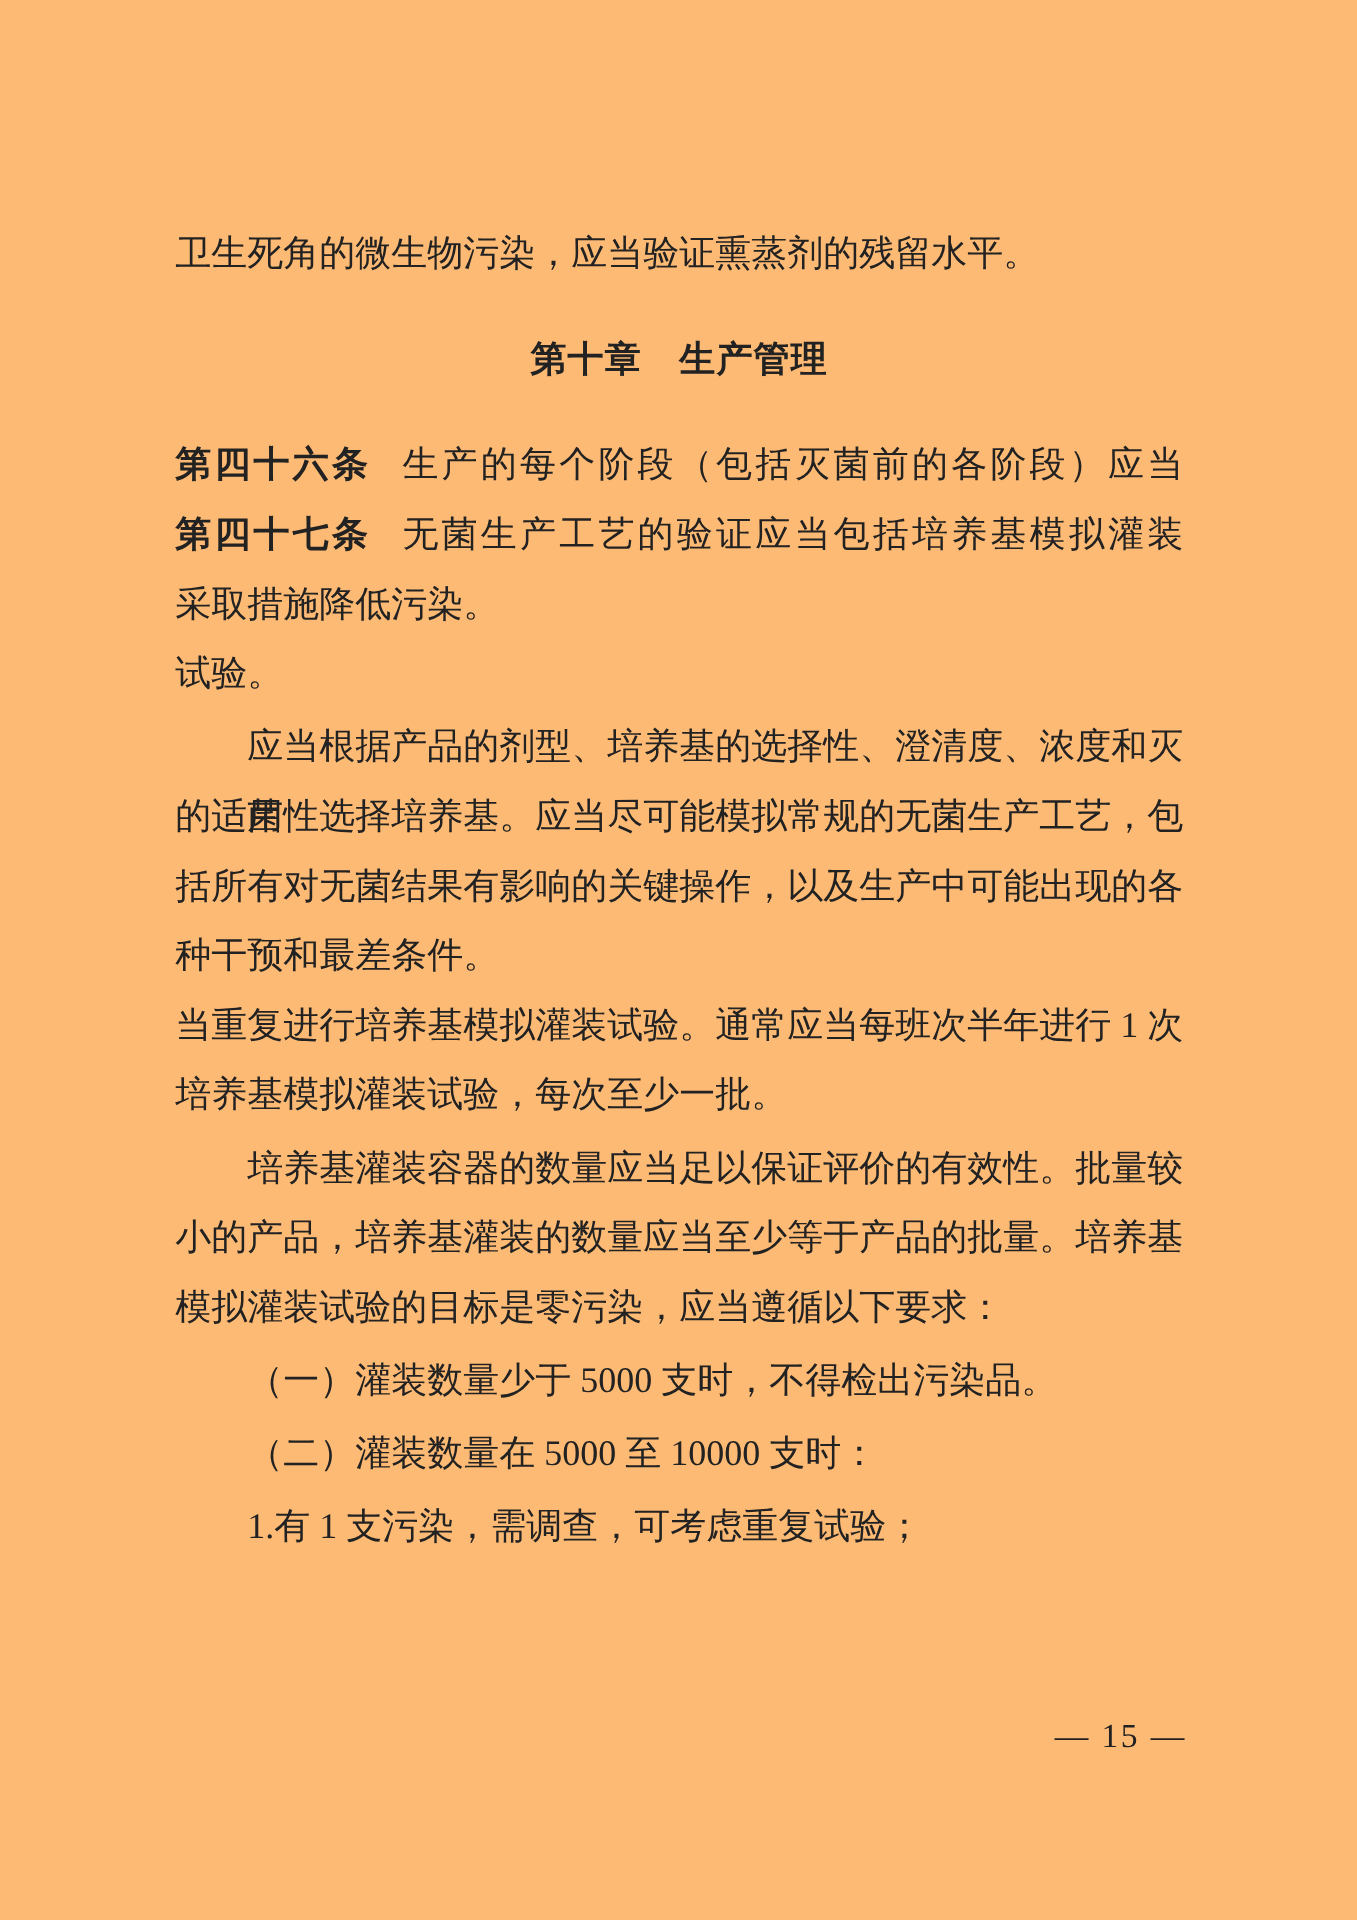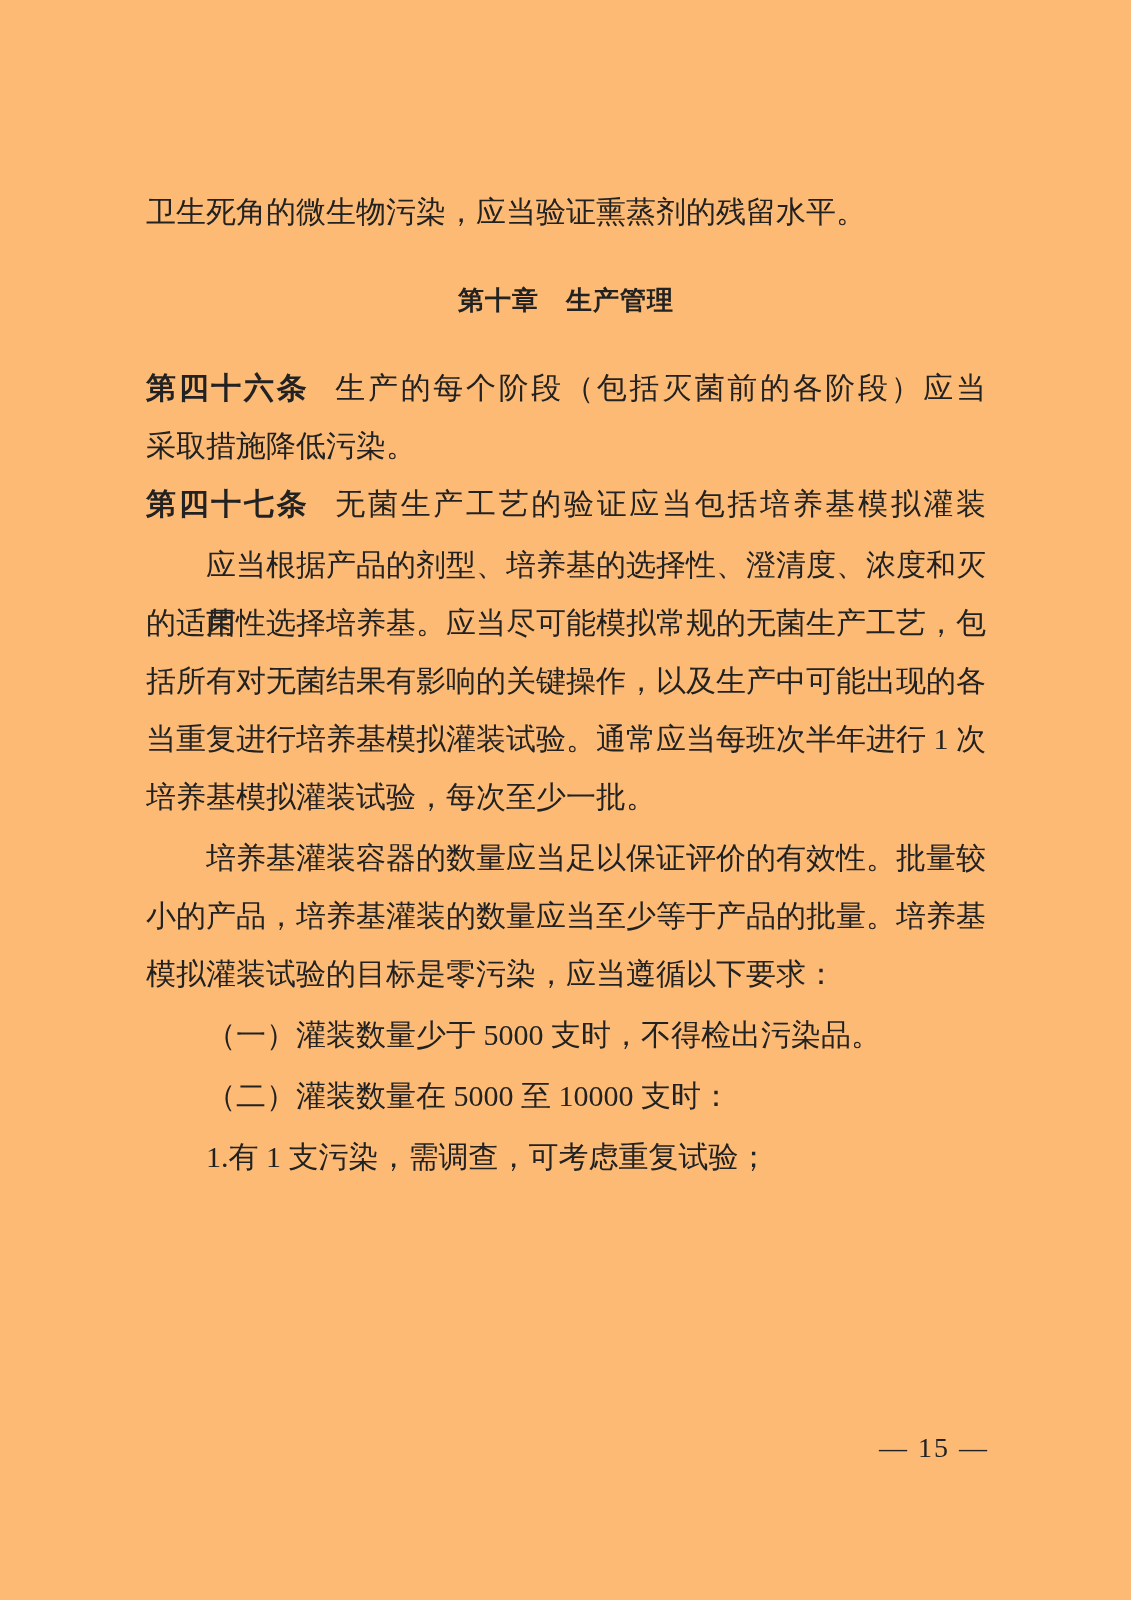--- a/index.html
+++ b/index.html
@@ -39,21 +39,21 @@
   .indent {
     padding-left: 60px;
   }
   
   .para-gap {
     margin-top: 3px;
   }
   .chapter-heading {
     font-family: "Liberation Sans", "DejaVu Sans", sans-serif;
     font-weight: bold;
-    font-size: 26px;
+    font-size: 30px;
     line-height: 58px;
     height: 58px;
     margin: 30px 0;
     text-align: center;
     letter-spacing: 1px;
   }
   .term {
     font-family: Liberation Serif, serif;
     font-weight: bold;
     margin-right: 26px;
@@ -74,29 +74,31 @@
 <div class="page">
   <div class="content">
 
     <div class="line">卫生死角的微生物污染，应当验证熏蒸剂的残留水平。</div>
 
     <div class="chapter-heading">第十章　生产管理</div>
 
     <div class="line fill">
       <span class="term">第四十六条</span><span>生产的每个阶段（包括灭菌前的各阶段）应当</span>
     </div>
-    <div class="line">采取措施降低污染。</div>
-
     <div class="line fill">
       <span class="term">第四十七条</span><span>无菌生产工艺的验证应当包括培养基模拟灌装</span>
     </div>
 
+    <div class="line">采取措施降低污染。</div>
+    <div class="line">试验。</div>
+
     <div class="line fill indent para-gap">应当根据产品的剂型、培养基的选择性、澄清度、浓度和灭菌</div>
     <div class="line fill">的适用性选择培养基。应当尽可能模拟常规的无菌生产工艺，包</div>
     <div class="line fill">括所有对无菌结果有影响的关键操作，以及生产中可能出现的各</div>
+    <div class="line">种干预和最差条件。</div>
 
     <div class="line fill">当重复进行培养基模拟灌装试验。通常应当每班次半年进行 1 次</div>
     <div class="line">培养基模拟灌装试验，每次至少一批。</div>
 
     <div class="line fill indent para-gap">培养基灌装容器的数量应当足以保证评价的有效性。批量较</div>
     <div class="line fill">小的产品，培养基灌装的数量应当至少等于产品的批量。培养基</div>
     <div class="line">模拟灌装试验的目标是零污染，应当遵循以下要求：</div>
 
     <div class="line indent para-gap">（一）灌装数量少于 5000 支时，不得检出污染品。</div>
     <div class="line indent para-gap">（二）灌装数量在 5000 至 10000 支时：</div>

